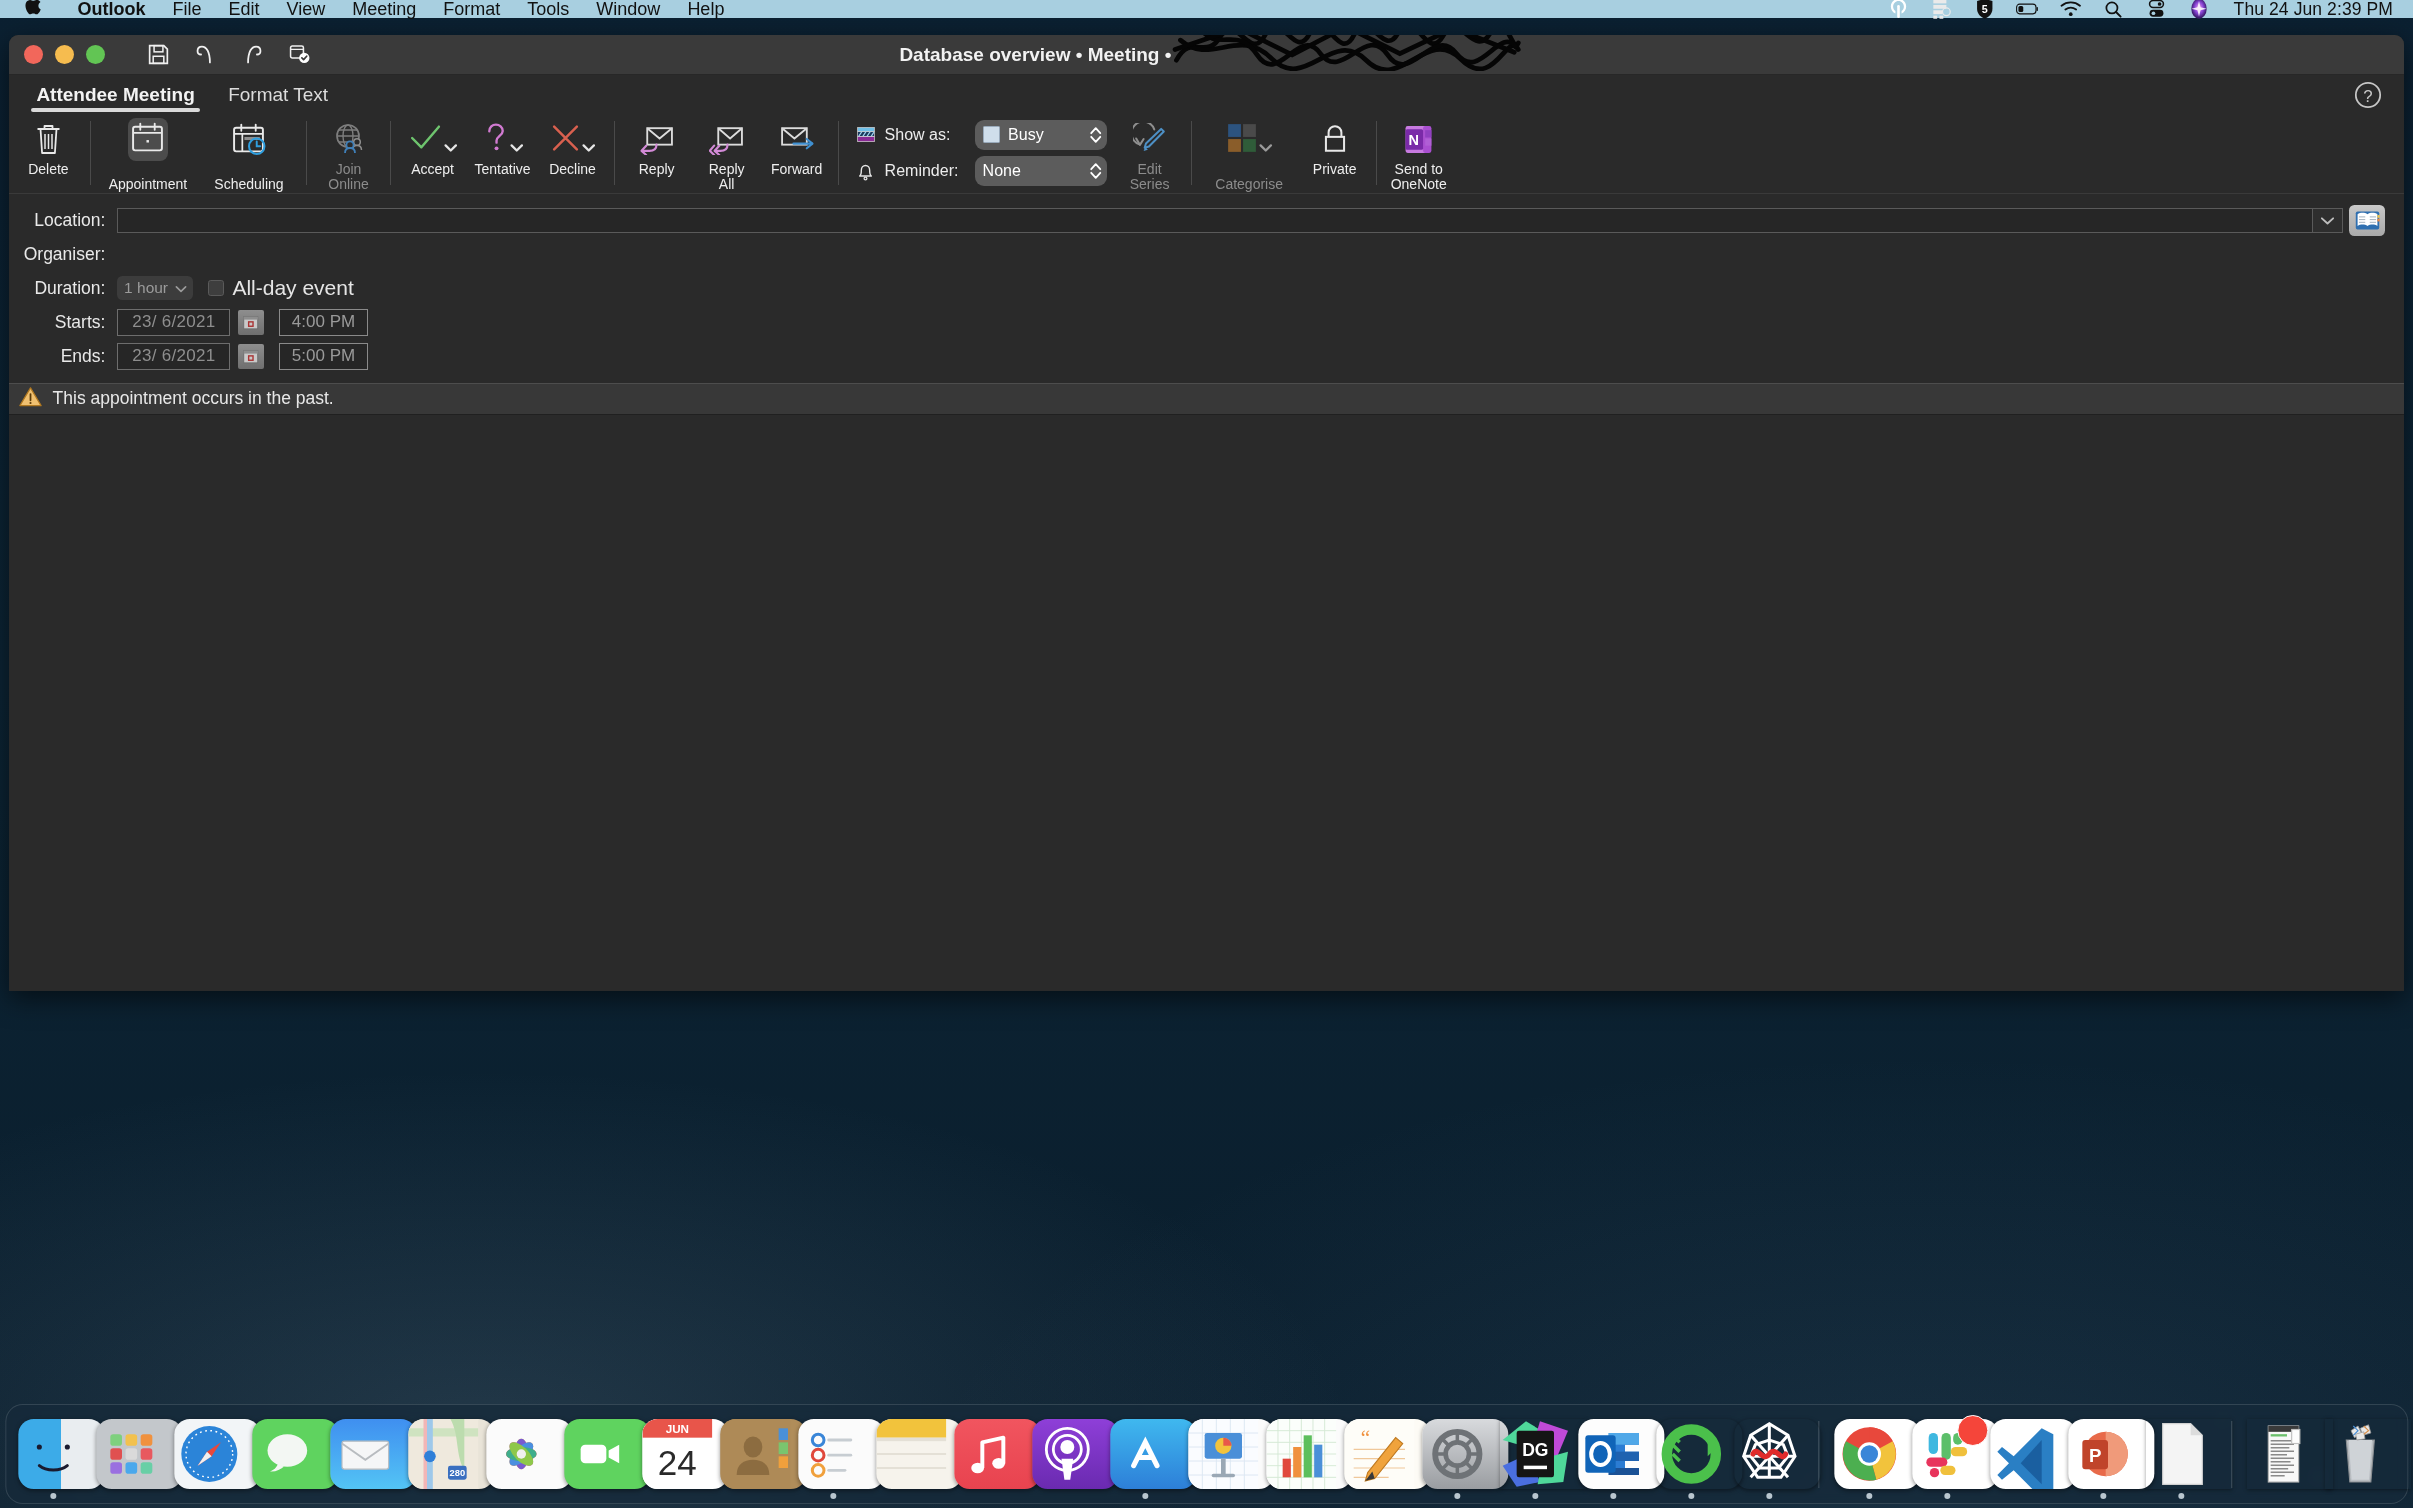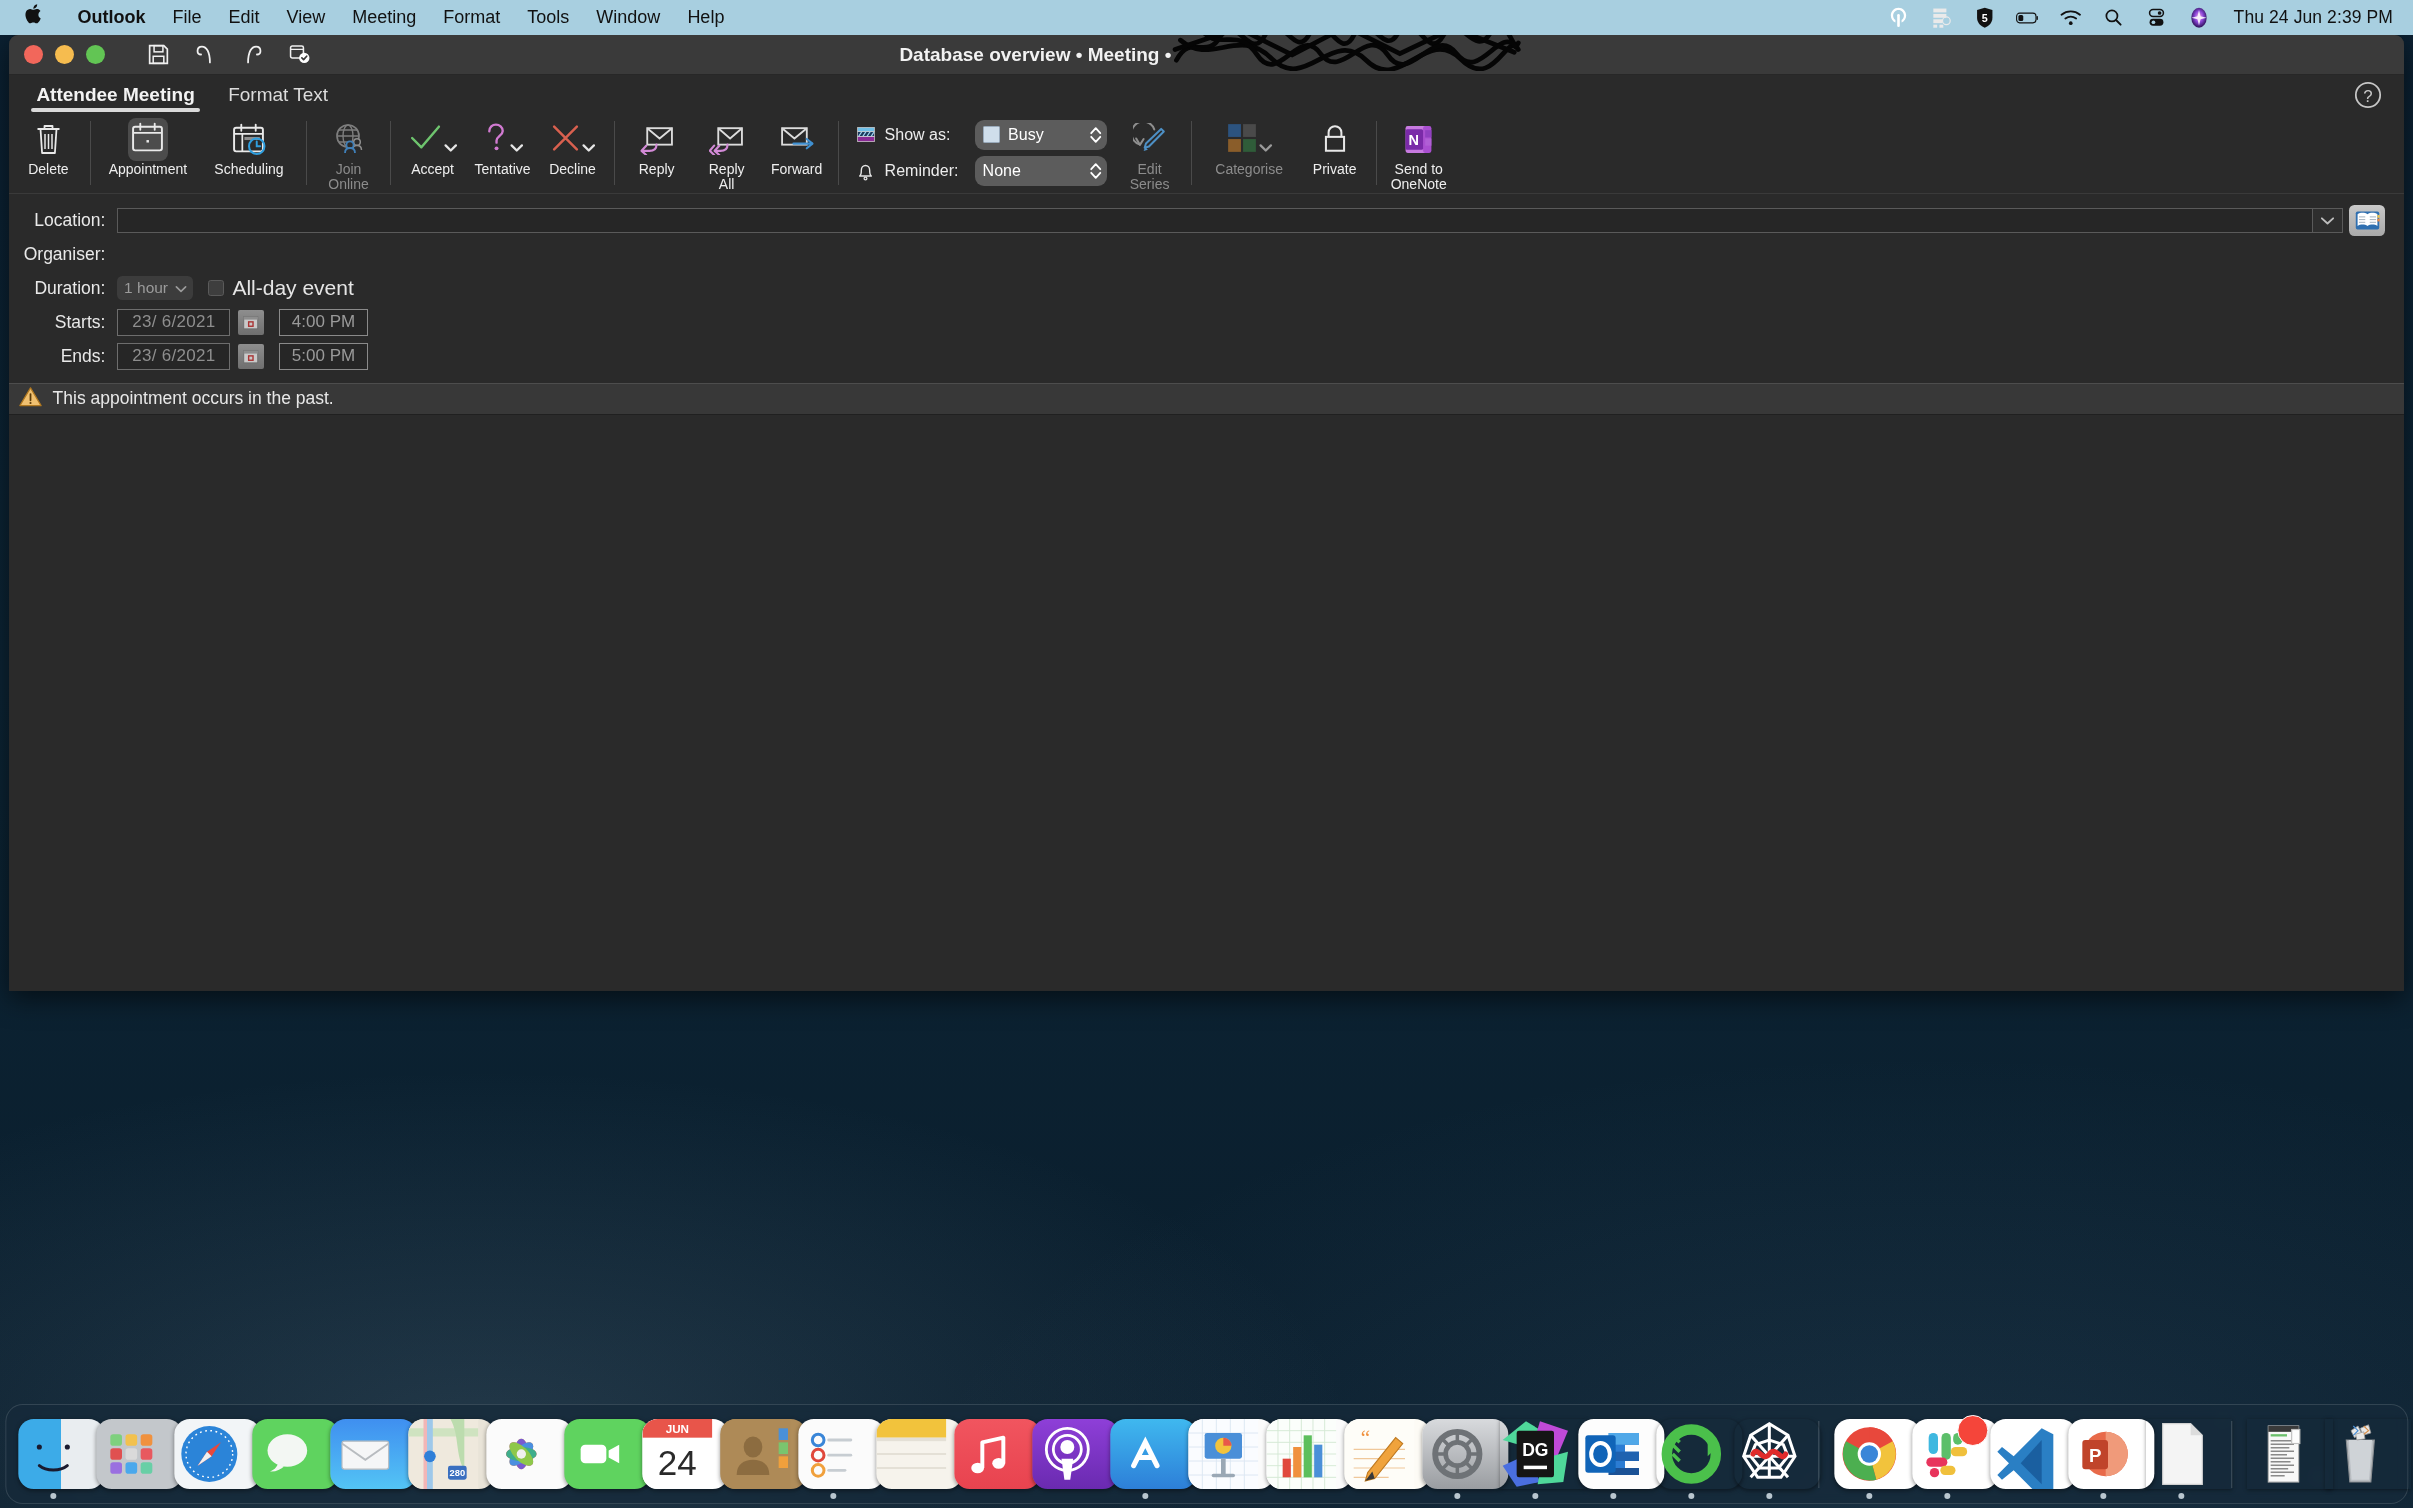--- a/index.html
+++ b/index.html
@@ -15,21 +15,21 @@
     position:absolute; inset:0;
     background:
       radial-gradient(ellipse 60% 40% at 20% 95%, rgba(120,150,170,.22), transparent 60%),
       radial-gradient(ellipse 70% 50% at 80% 100%, rgba(90,130,160,.18), transparent 60%),
       linear-gradient(180deg,#0b2031 0%,#0c2434 45%,#0a1d2c 100%);
   }
   .speck{position:absolute;background:rgba(200,225,240,.5);border-radius:50%;}
 
   
   #menubar{
-    position:absolute; top:0; left:0; width:2413px; height:35px;
+    position:absolute; top:0; left:0; width:2413px; height:18px;
     background:#a8cfe0;
     display:flex; align-items:center;
     color:#111;
     font-size:18px;
     z-index:40;
   }
   #menubar .apple{
     margin-left:24px; margin-right:20px;
     font-size:21.5px; line-height:1;
     position:relative; top:-1.3px;
@@ -106,21 +106,21 @@
     display:flex; align-items:stretch;
     padding-left:4px;
     border-bottom:0.7px solid #3a3a3a;
   }
   .rsep{ width:0.7px; background:#4a4a4a; margin:8px 6.7px; }
   .rbtn{
     width:79px; display:flex; flex-direction:column; align-items:center;
     justify-content:flex-start; padding-top:5.4px;
     color:#eee; font-size:14px; text-align:center; line-height:1.12;
   }
-  .rbtn.wide{ width:101px; }
+  .rbtn.wide{ width:101px;justify-content:space-between; }
   .rbtn.narrow{ width:70px; }
   .rbtn .ic{ height:42px; display:flex; align-items:center; justify-content:center; }
   .rbtn .lbl{ margin-top:1.3px; }
   .rbtn.disabled{ color:#8c8c8c; }
   .rbtn.selected .icbox{
     background:#4c4c4c; border-radius:8px; padding:2.7px;
   }
   .splitbtn{ display:flex; align-items:flex-start; }
   .chev{ margin-top:17.5px; margin-left:1.3px; }
 

